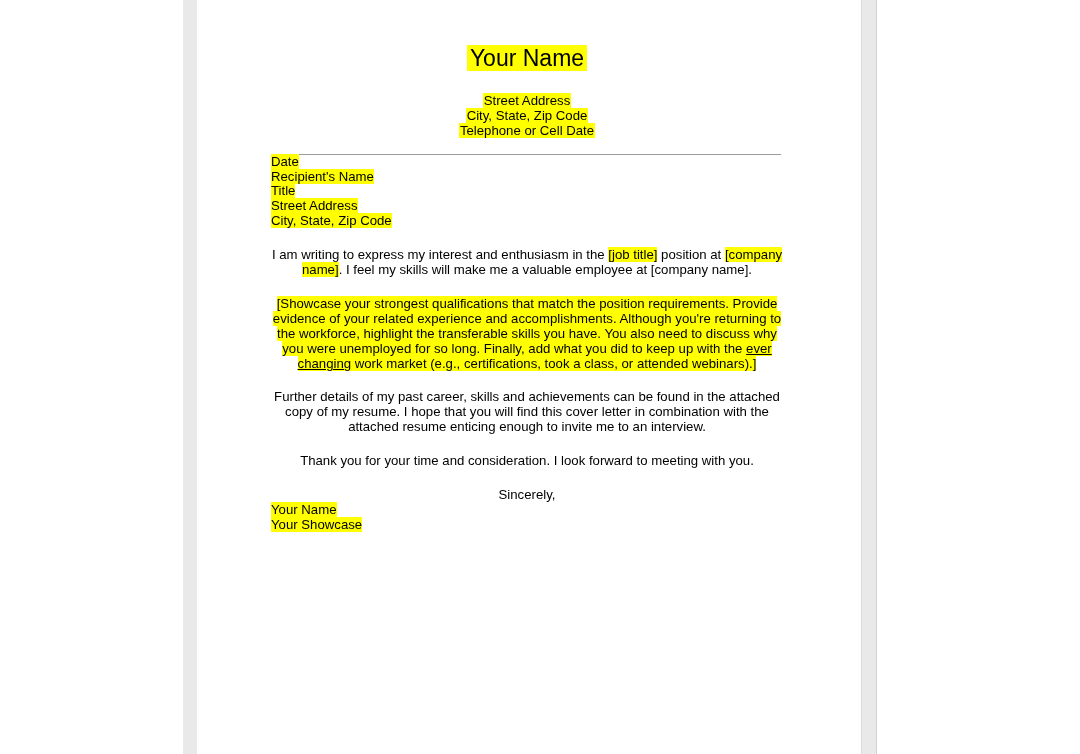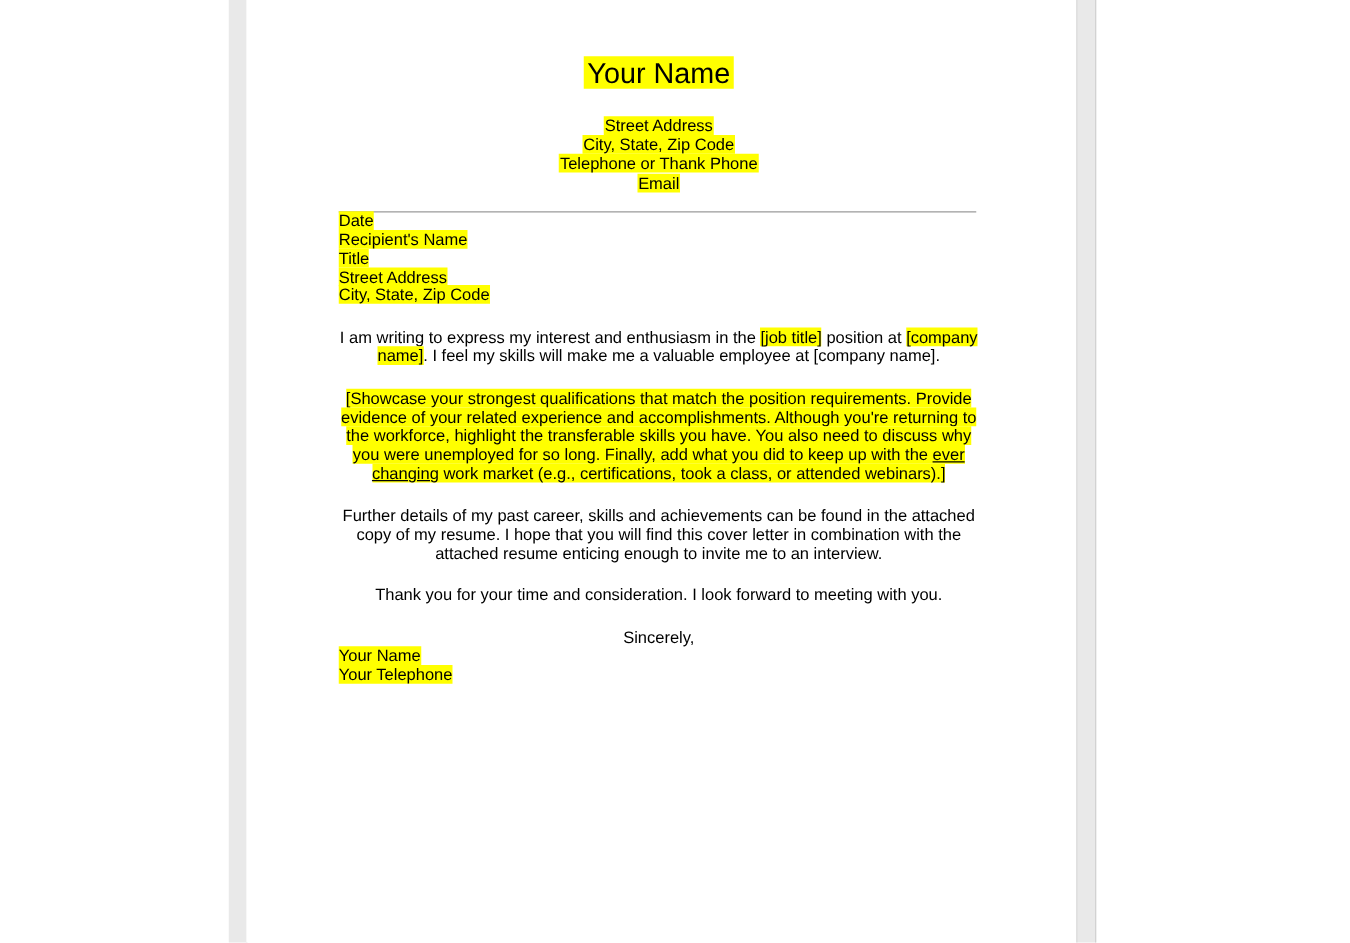--- a/index.html
+++ b/index.html
@@ -108,22 +108,21 @@
   <div id="page">
     <div class="doc">
 
       <div class="letterhead-name">
         <mark>Your Name</mark>
       </div>
 
       <div class="contact-block">
         <span class="contact-line"><mark>Street Address</mark></span>
         <span class="contact-line"><mark>City, State, Zip Code</mark></span>
-        <span class="contact-line"><mark>Telephone or Thank Phone</mark></span>
-        <span class="contact-line"><mark>Email</mark></span>
+        <span class="contact-line"><mark>Telephone or Cell Date</mark></span>
       </div>
 
       <hr class="divider">
 
       <div class="block">
         <mark>Date</mark>
       </div>
 
       <div class="block">
         <span class="line"><mark>Recipient's Name</mark></span>
@@ -143,18 +142,18 @@
       <p class="para">Further details of my past career, skills and achievements can be found in the attached copy of my resume. I hope that you will find this cover letter in combination with the attached resume enticing enough to invite me to an interview.</p>
 
       <div class="gap-md"></div>
       <p class="para">Thank you for your time and consideration. I look forward to meeting with you.</p>
 
       <div class="gap-md"></div>
       <p class="para">Sincerely,</p>
 
       <div class="block">
         <span class="line"><mark>Your Name</mark></span>
-        <span class="line"><mark>Your Telephone</mark></span>
+        <span class="line"><mark>Your Showcase</mark></span>
       </div>
 
     </div>
   </div>
 </div>
 
 </body></html>

